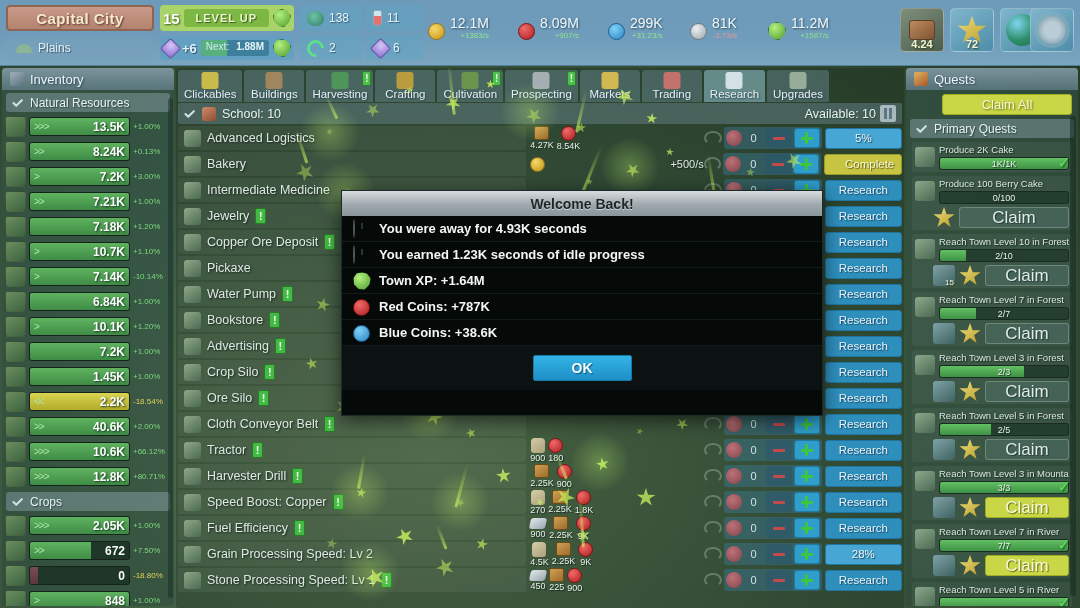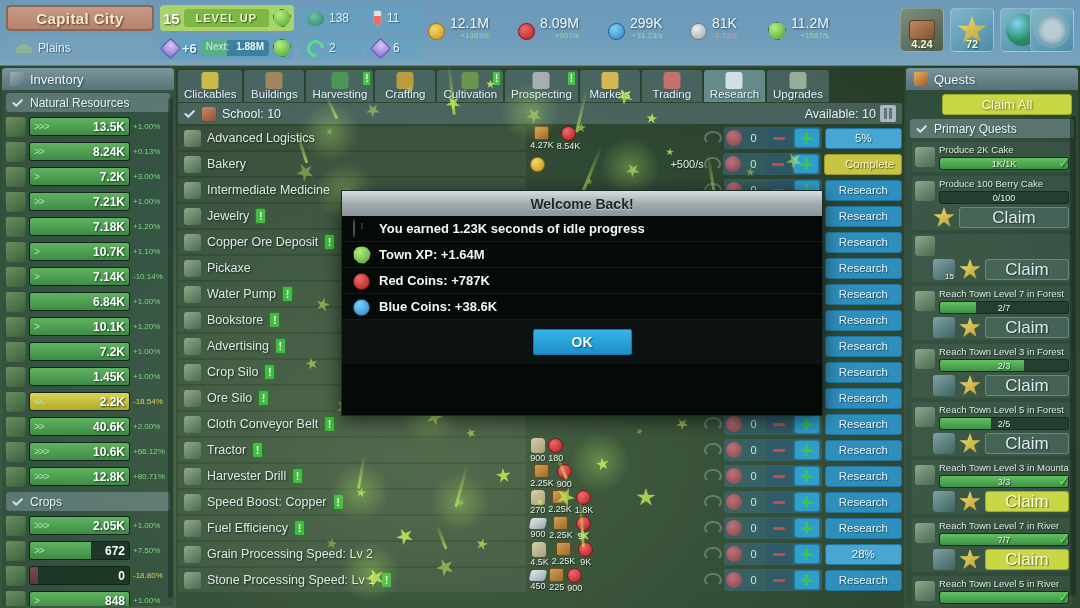--- a/index.html
+++ b/index.html
@@ -1403,20 +1403,29 @@
           <div class="qbottom">
             <span class="star"></span>
             <span class="qclaim">
               <span>Claim</span>
             </span>
           </div>
         </div>
         <div class="qcard">
           <div class="qtop">
             <span class="qico"></span>
+            <div style="flex:1;min-width:0;">
+              <div class="qtitle">Reach Town Level 10 in Forest</div>
+              <div class="qbarwrap">
+                <div class="qbar">
+                  <div class="qfill" style="width:20%"></div>
+                  <div class="qtxt">2/10</div>
+                </div>
+              </div>
+            </div>
           </div>
           <div class="qbottom">
             <span class="rw">
               <span class="rwn">15</span>
             </span>
             <span class="star"></span>
             <span class="qclaim">
               <span>Claim</span>
             </span>
           </div>
@@ -1547,20 +1556,24 @@
     <div class="scroll-th"></div>
   </div>
 
   <div id="modal">
     <div class="mhd">
       <span>Welcome Back!</span>
     </div>
     <div id="mlines">
         <div class="mrow">
           <span class="mi"><span class="clockico"></span></span>
+          <span class="mt">You were away for 4.93K seconds</span>
+        </div>
+        <div class="mrow">
+          <span class="mi"><span class="clockico"></span></span>
           <span class="mt">You earned 1.23K seconds of idle progress</span>
         </div>
         <div class="mrow">
           <span class="mi"><span class="xpgem"></span></span>
           <span class="mt">Town XP: +1.64M</span>
         </div>
         <div class="mrow">
           <span class="mi"><span class="coin r"></span></span>
           <span class="mt">Red Coins: +787K</span>
         </div>

